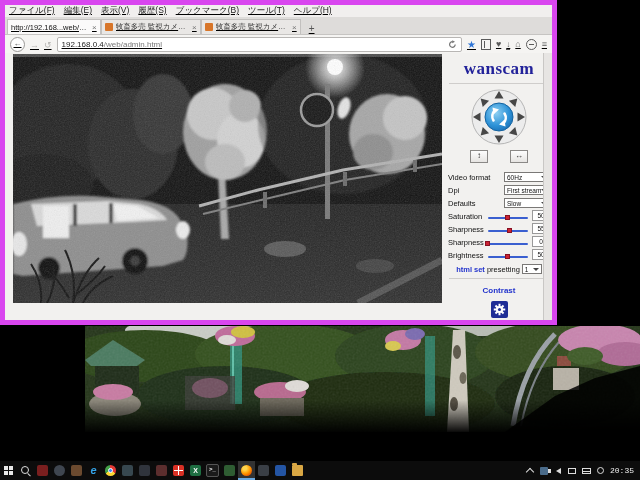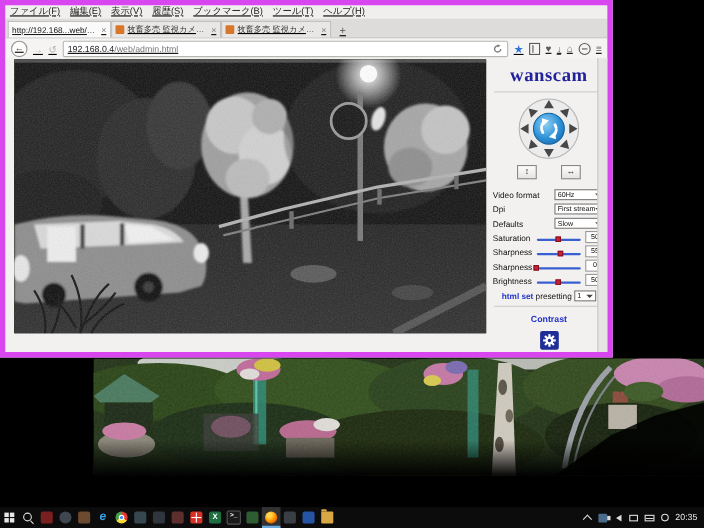--- a/index.html
+++ b/index.html
@@ -110,21 +110,21 @@
   .tico{width:9px;height:8px;display:flex;align-items:center;justify-content:center;}
   .chev{width:5px;height:5px;border-left:1.4px solid #ddd;border-top:1.4px solid #ddd;
         transform:rotate(45deg);margin-top:3px;}
   .spk{width:0;height:0;border-top:3px solid transparent;border-bottom:3px solid transparent;
        border-right:5px solid #ddd;position:relative;}
   .spk::after{content:"";position:absolute;left:-8px;top:-2px;width:3px;height:4px;background:#ddd;}
   .mon{width:8px;height:6px;border:1px solid #ddd;box-sizing:border-box;}
   .kbd{width:9px;height:6px;border:1px solid #ddd;box-sizing:border-box;
        background:linear-gradient(#0000 2px,#ddd 2px 3px,#0000 3px);}
   .tstat{width:7px;height:7px;border:1px solid #ddd;border-radius:50%;box-sizing:border-box;}
-  #clock{color:#eee;font-size:8px;}
+  #clock{color:#eee;font-size:8px;font-family:Liberation Mono, monospace;}
 </style>
 </head>
 <body>
 
 <div id="wallpaper" class="abs">
   <svg width="555" height="106" viewBox="0 0 555 106">
     <defs>
       <filter id="wnoise">
           <feTurbulence type="fractalNoise" baseFrequency="0.5" numOctaves="2"></feTurbulence>
           <feColorMatrix type="saturate" values="0"></feColorMatrix>

